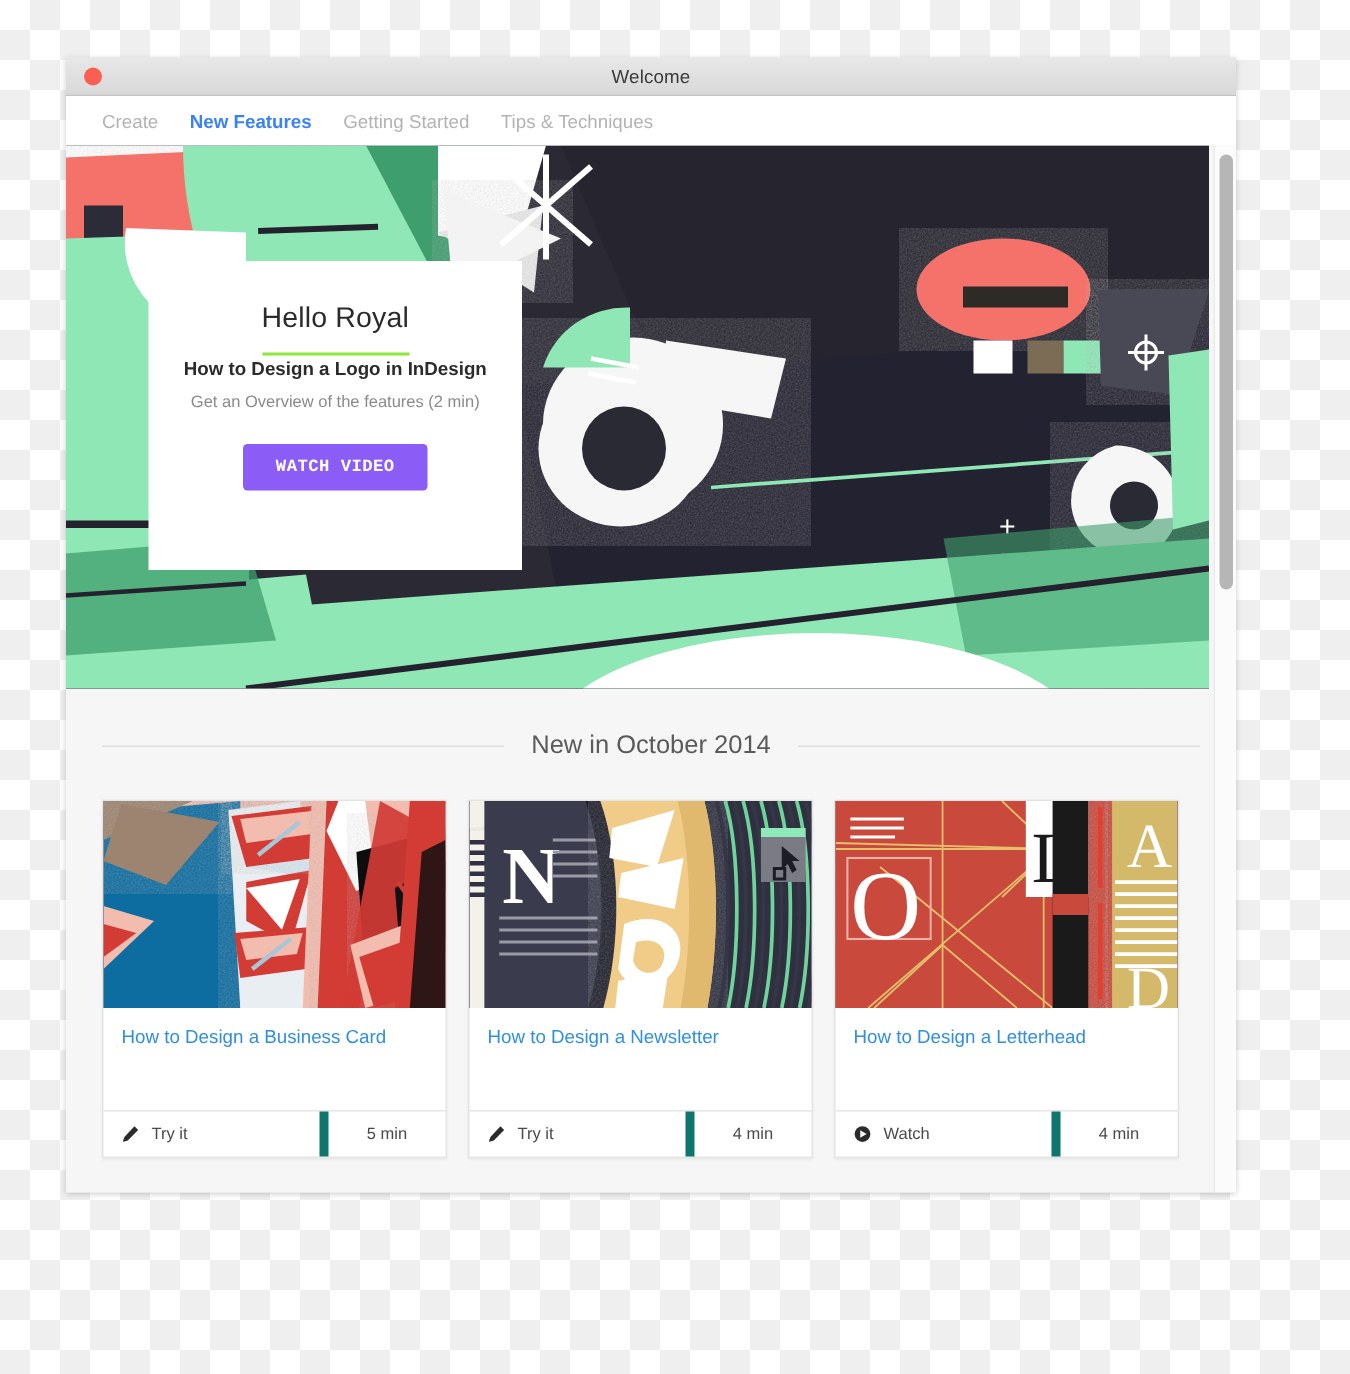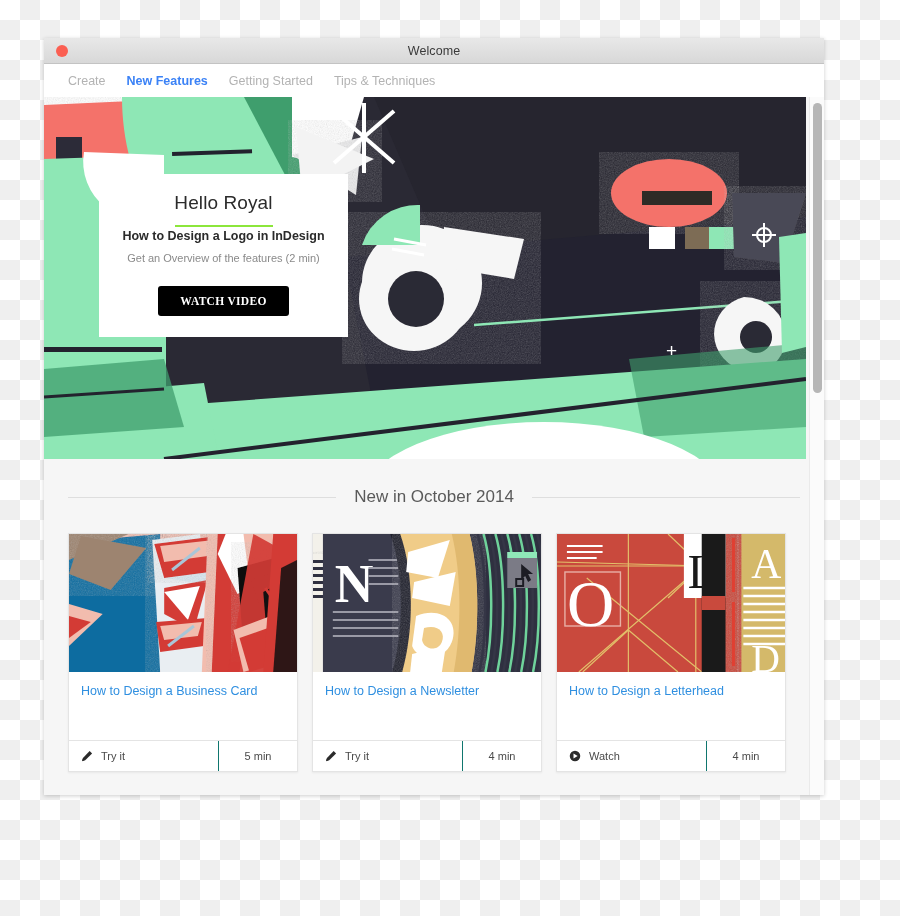--- a/index.html
+++ b/index.html
@@ -96,24 +96,24 @@
     background: #2a2934;
   }
   .hero-art { position: absolute; inset: 0; }
 
   
   .hero-card {
     position: absolute;
     left: 55px;
     top: 77px;
     width: 249px;
-    height: 163px;
+    height: 206px;
     background: #fff;
     text-align: center;
-    padding-top: 18px;
+    padding-top: 28px;
     z-index: 5;
   }
   .hero-title {
     font-size: 19px;
     color: #2b2b2b;
     font-weight: normal;
     letter-spacing: .1px;
   }
   .hero-rule {
     width: 98px;
@@ -128,30 +128,30 @@
     color: #2b2b2b;
   }
   .hero-desc {
     margin-top: 9px;
     font-size: 11px;
     color: #8a8a8a;
   }
   .hero-btn {
     display: inline-block;
     margin-top: 22px;
-    background: #000000;
+    background: #8b5cf6;
     color: #ffffff;
     font-size: 11.5px;
     font-weight: bold;
     letter-spacing: .3px;
     padding: 9px 22px;
     border: none;
     border-radius: 3px;
     cursor: pointer;
-    font-family: Liberation Serif, serif;
+    font-family: Liberation Mono, monospace;
   }
 
   
   .section {
     padding: 0 24px;
   }
   .section-head {
     display: flex;
     align-items: center;
     gap: 18px;
@@ -200,21 +200,21 @@
     display: flex;
     border-top: 1px solid #e4e4e4;
     height: 31px;
   }
   .card-action {
     flex: 1 1 auto;
     display: flex;
     align-items: center;
     gap: 8px;
     padding-left: 12px;
-    border-right: 1px solid #0f766e;
+    border-right: 6px solid #0f766e;
     font-size: 11px;
     color: #4a4a4a;
     cursor: pointer;
   }
   .card-time {
     width: 78px;
     display: flex;
     align-items: center;
     justify-content: center;
     font-size: 11px;

